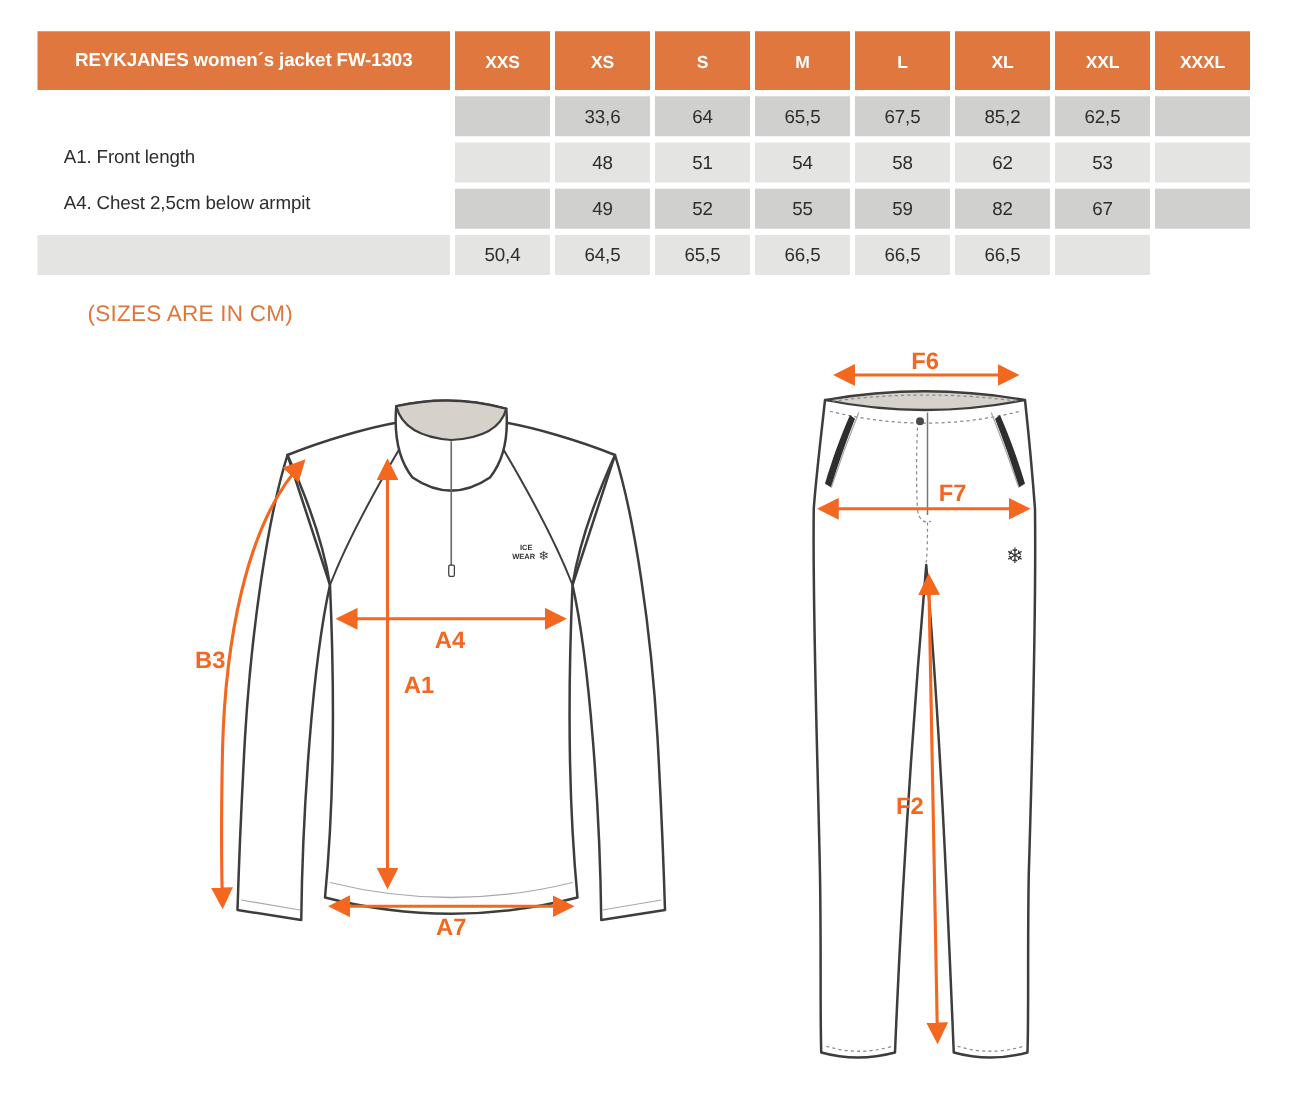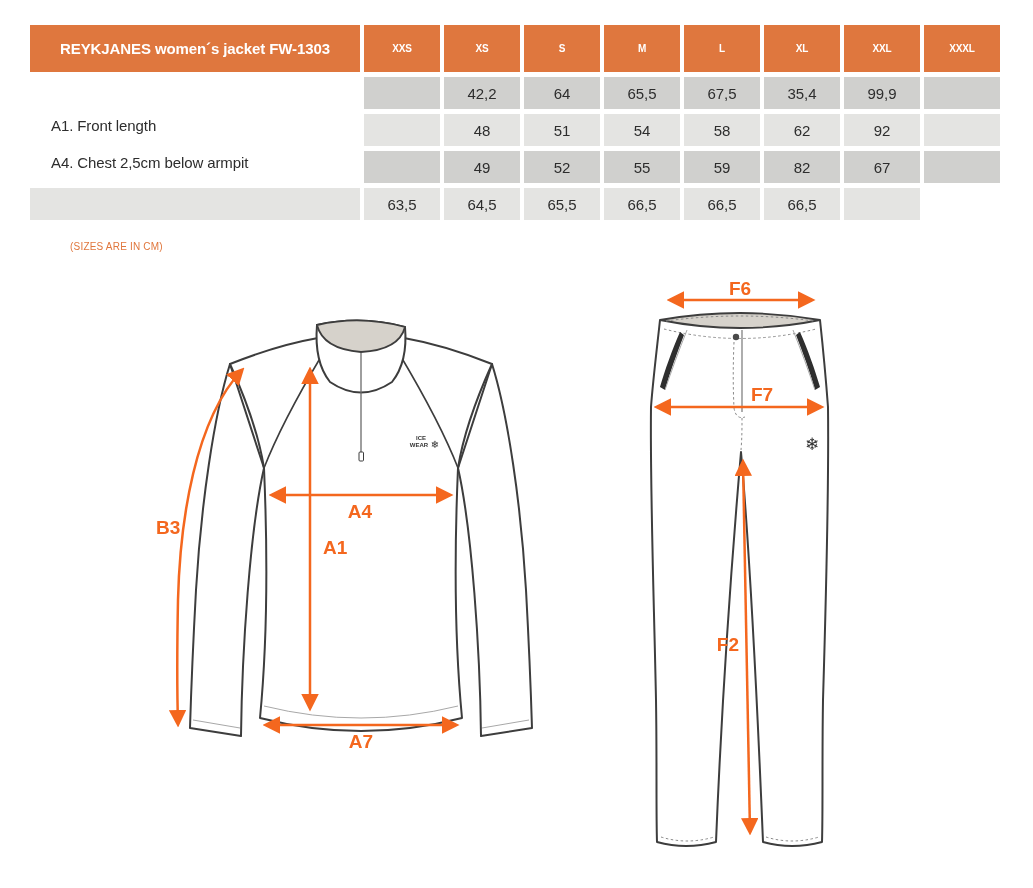--- a/index.html
+++ b/index.html
@@ -5,28 +5,28 @@
   html,body{margin:0;padding:0;background:#fff;}
   .page{position:relative;width:1033px;height:888px;background:#fff;overflow:hidden;
         font-family:"Liberation Sans",sans-serif;}
   
   .size-table{position:absolute;left:30px;top:25px;display:grid;
               grid-template-columns:330px repeat(8,76px);
               grid-template-rows:47px 32px 32px 32px 32px;
               gap:5px 4px;}
   .cell{display:flex;align-items:center;justify-content:center;
         font-size:15px;color:#2d2d2d;letter-spacing:-0.1px;}
-  .head{background:#DF773E;color:#fff;font-weight:bold;font-size:10px;}
+  .head{background:#DF773E;color:#fff;font-weight:bold;font-size:14px;}
   .title-cell{font-size:15px;}
   .label-cell{justify-content:flex-start;padding-left:21px;margin-top:48px;}
   .rowA{background:#D0D0CE;}
   .rowB{background:#E4E4E2;}
   
   .units-note{position:absolute;left:70px;top:241px;color:#E0763C;
-              font-size:10px;letter-spacing:.2px;}
+              font-size:18px;letter-spacing:.2px;}
   
   .jacket-svg{position:absolute;left:140px;top:300px;}
   .pants-svg{position:absolute;left:640px;top:280px;}
   .dim-label{font-family:"Liberation Sans",sans-serif;font-size:19px;
              font-weight:bold;fill:#F4671E;}
   .outline{fill:#fff;stroke:#3d3d3d;stroke-width:2;stroke-linejoin:round;}
   .seam{fill:none;stroke:#3d3d3d;stroke-width:1.6;}
   .thinline{fill:none;stroke:#a8a8a8;stroke-width:1;}
   .stitch{fill:none;stroke:#8a8a8a;stroke-width:1;stroke-dasharray:2.5 2.5;}
   .arrow{fill:none;stroke:#F4671E;stroke-width:2.5;}
@@ -44,50 +44,50 @@
     <div class="cell head">XS</div>
     <div class="cell head">S</div>
     <div class="cell head">M</div>
     <div class="cell head">L</div>
     <div class="cell head">XL</div>
     <div class="cell head">XXL</div>
     <div class="cell head">XXXL</div>
 
     <div class="cell rowA label-cell">A1. Front length</div>
     <div class="cell rowA"></div>
-    <div class="cell rowA">42,2</div>
+    <div class="cell rowA">33,6</div>
     <div class="cell rowA">64</div>
     <div class="cell rowA">65,5</div>
     <div class="cell rowA">67,5</div>
-    <div class="cell rowA">35,4</div>
-    <div class="cell rowA">99,9</div>
+    <div class="cell rowA">85,2</div>
+    <div class="cell rowA">62,5</div>
     <div class="cell rowA"></div>
 
     <div class="cell rowB label-cell">A4. Chest 2,5cm below armpit</div>
     <div class="cell rowB"></div>
     <div class="cell rowB">48</div>
     <div class="cell rowB">51</div>
     <div class="cell rowB">54</div>
     <div class="cell rowB">58</div>
     <div class="cell rowB">62</div>
-    <div class="cell rowB">92</div>
+    <div class="cell rowB">53</div>
     <div class="cell rowB"></div>
 
     <div class="cell rowA label-cell">A7. Sweep</div>
     <div class="cell rowA"></div>
     <div class="cell rowA">49</div>
     <div class="cell rowA">52</div>
     <div class="cell rowA">55</div>
     <div class="cell rowA">59</div>
     <div class="cell rowA">82</div>
     <div class="cell rowA">67</div>
     <div class="cell rowA"></div>
 
     <div class="cell rowB"></div>
-    <div class="cell rowB">63,5</div>
+    <div class="cell rowB">50,4</div>
     <div class="cell rowB">64,5</div>
     <div class="cell rowB">65,5</div>
     <div class="cell rowB">66,5</div>
     <div class="cell rowB">66,5</div>
     <div class="cell rowB">66,5</div>
     <div class="cell rowB"></div>
   </div>
 
   <div class="units-note">(SIZES ARE IN CM)</div>
 

